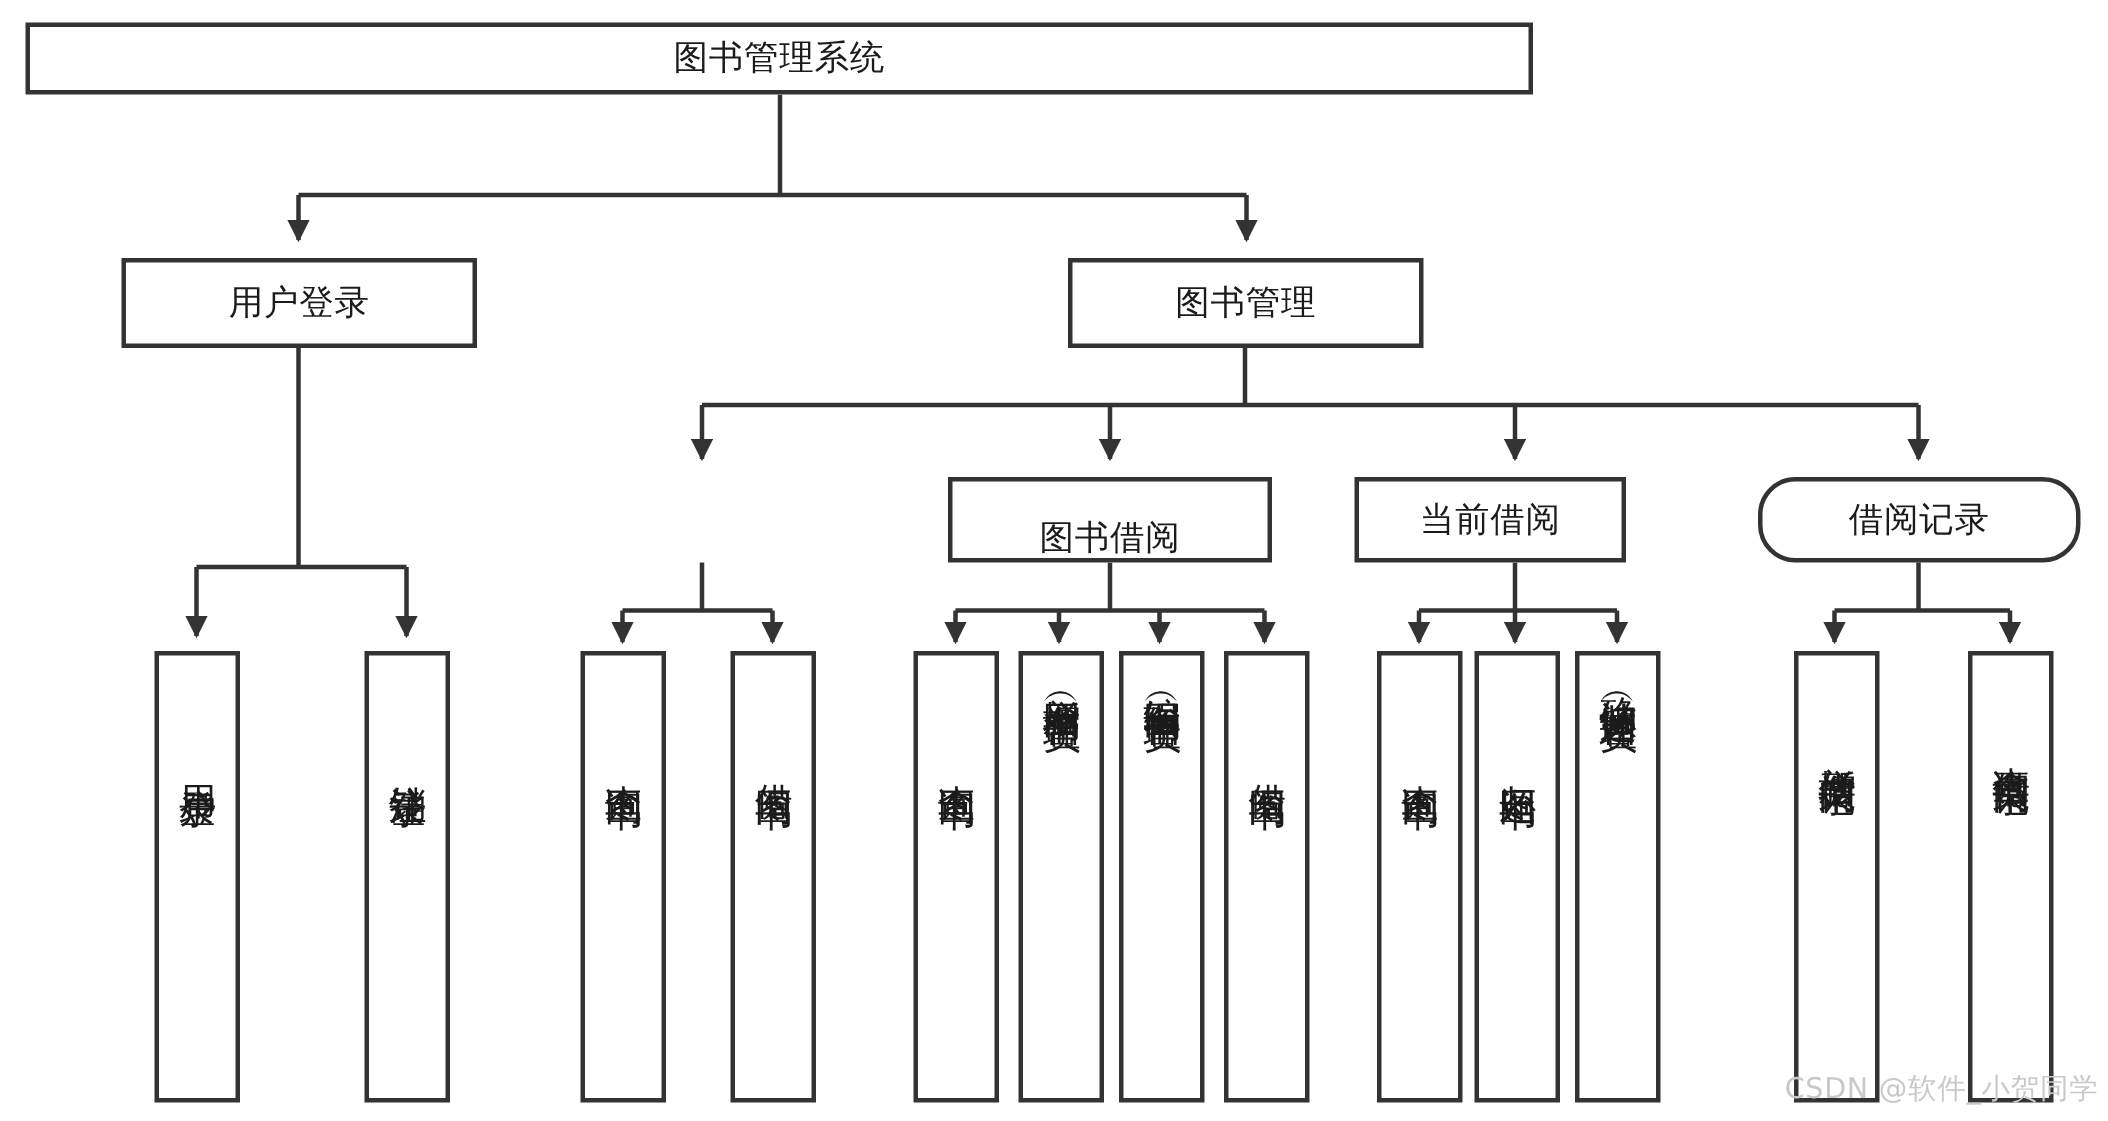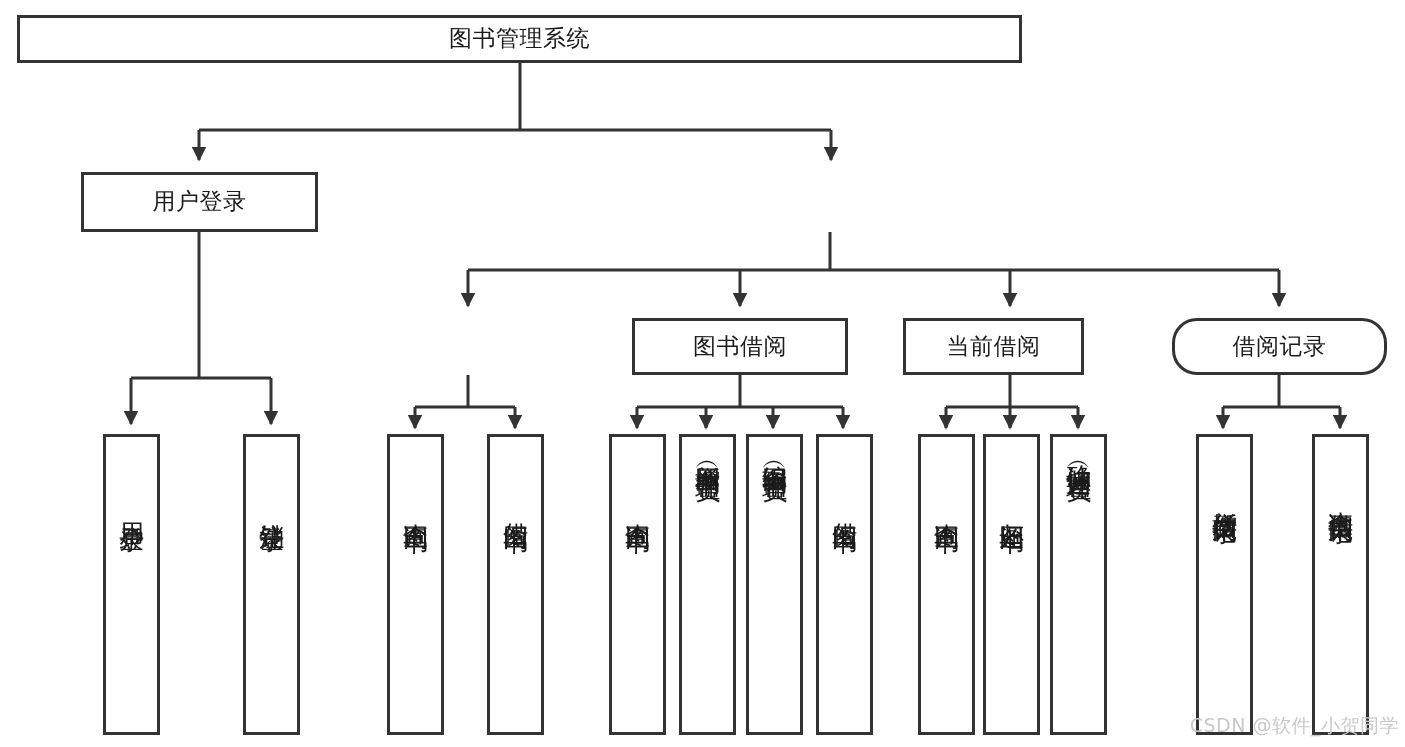--- a/index.html
+++ b/index.html
@@ -133,22 +133,25 @@
     </g>
   </svg>
 
   <div class="node horiz" style="left:17px; top:15px; width:1005px; height:48px;">
     <span class="lbl">图书管理系统</span>
   </div>
 
   <div class="node horiz" style="left:81px; top:172px; width:237px; height:60px;">
     <span class="lbl">用户登录</span>
   </div>
-
-  <div class="node horiz" style="left:632px; top:318px; width:216px; height:57px;">
+  <div class="node horiz" style="left:712px; top:172px; width:237px; height:60px;">
+    <span class="lbl">图书管理</span>
+  </div>
+
+  <div class="node horiz" style="left:632px; top:318px; width:216px; height:57px;align-items:flex-end;">
     <span class="lbl">图书借阅</span>
   </div>
   <div class="node horiz" style="left:903px; top:318px; width:181px; height:57px;">
     <span class="lbl">当前借阅</span>
   </div>
   <div class="node horiz" style="left:1172px; top:318px; width:215px; height:57px;border-radius:25px;">
     <span class="lbl">借阅记录</span>
   </div>
 
   <div class="node vert mid" style="left:103px; top:434px; width:57px; height:301px;">

